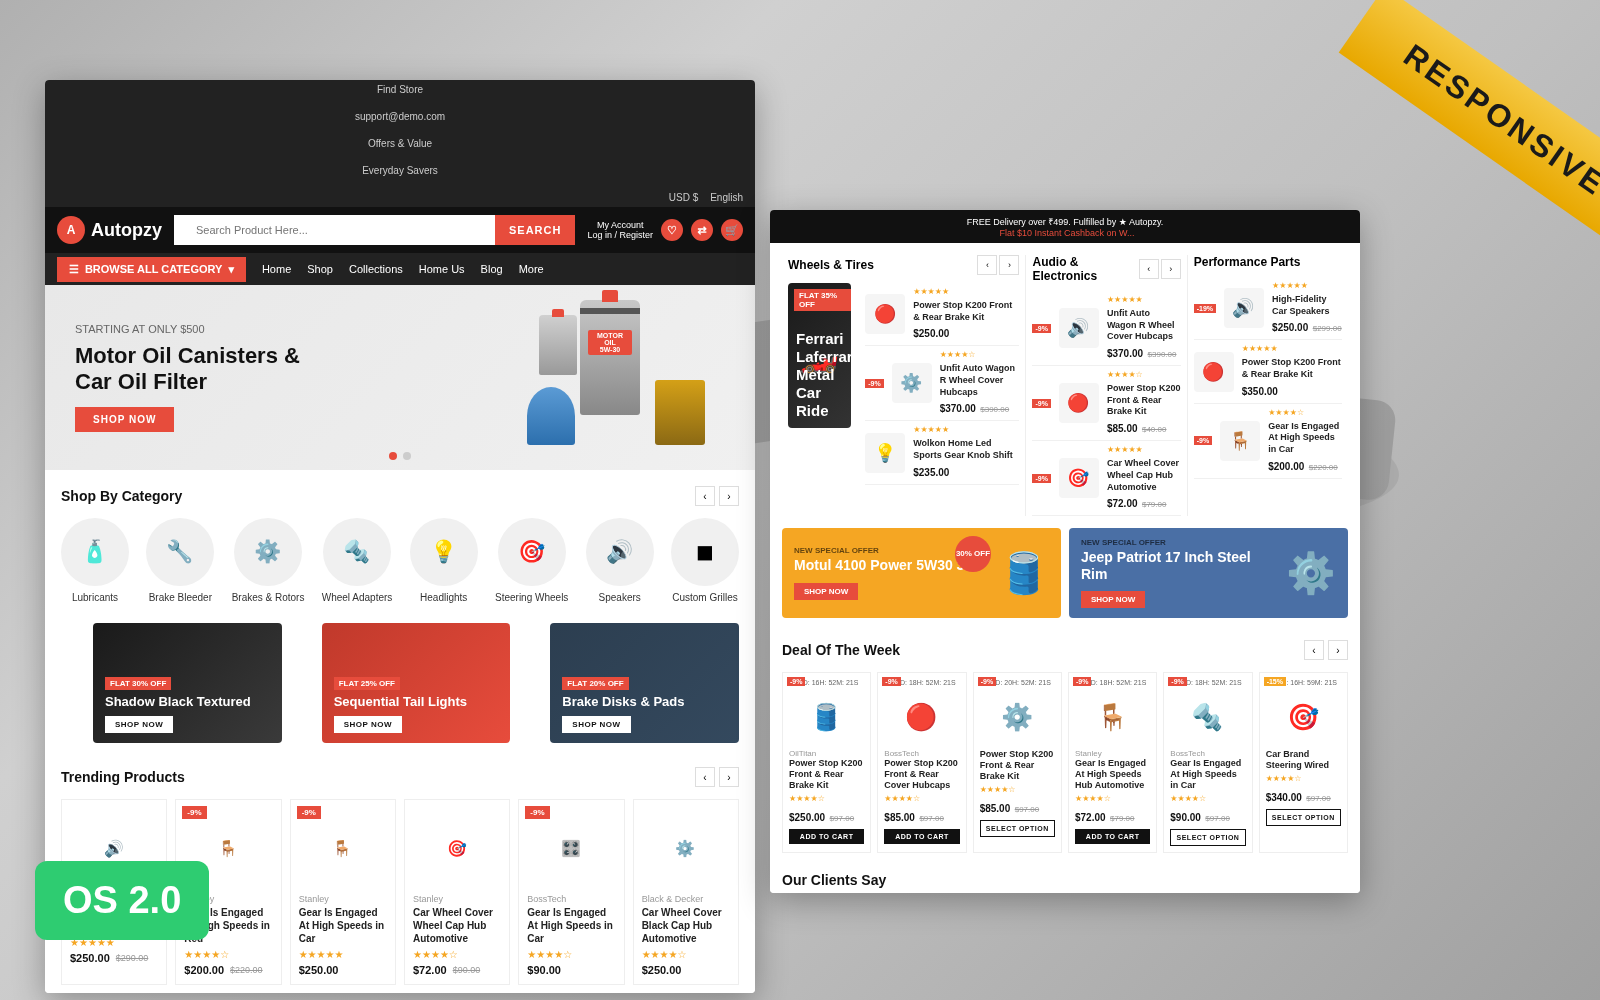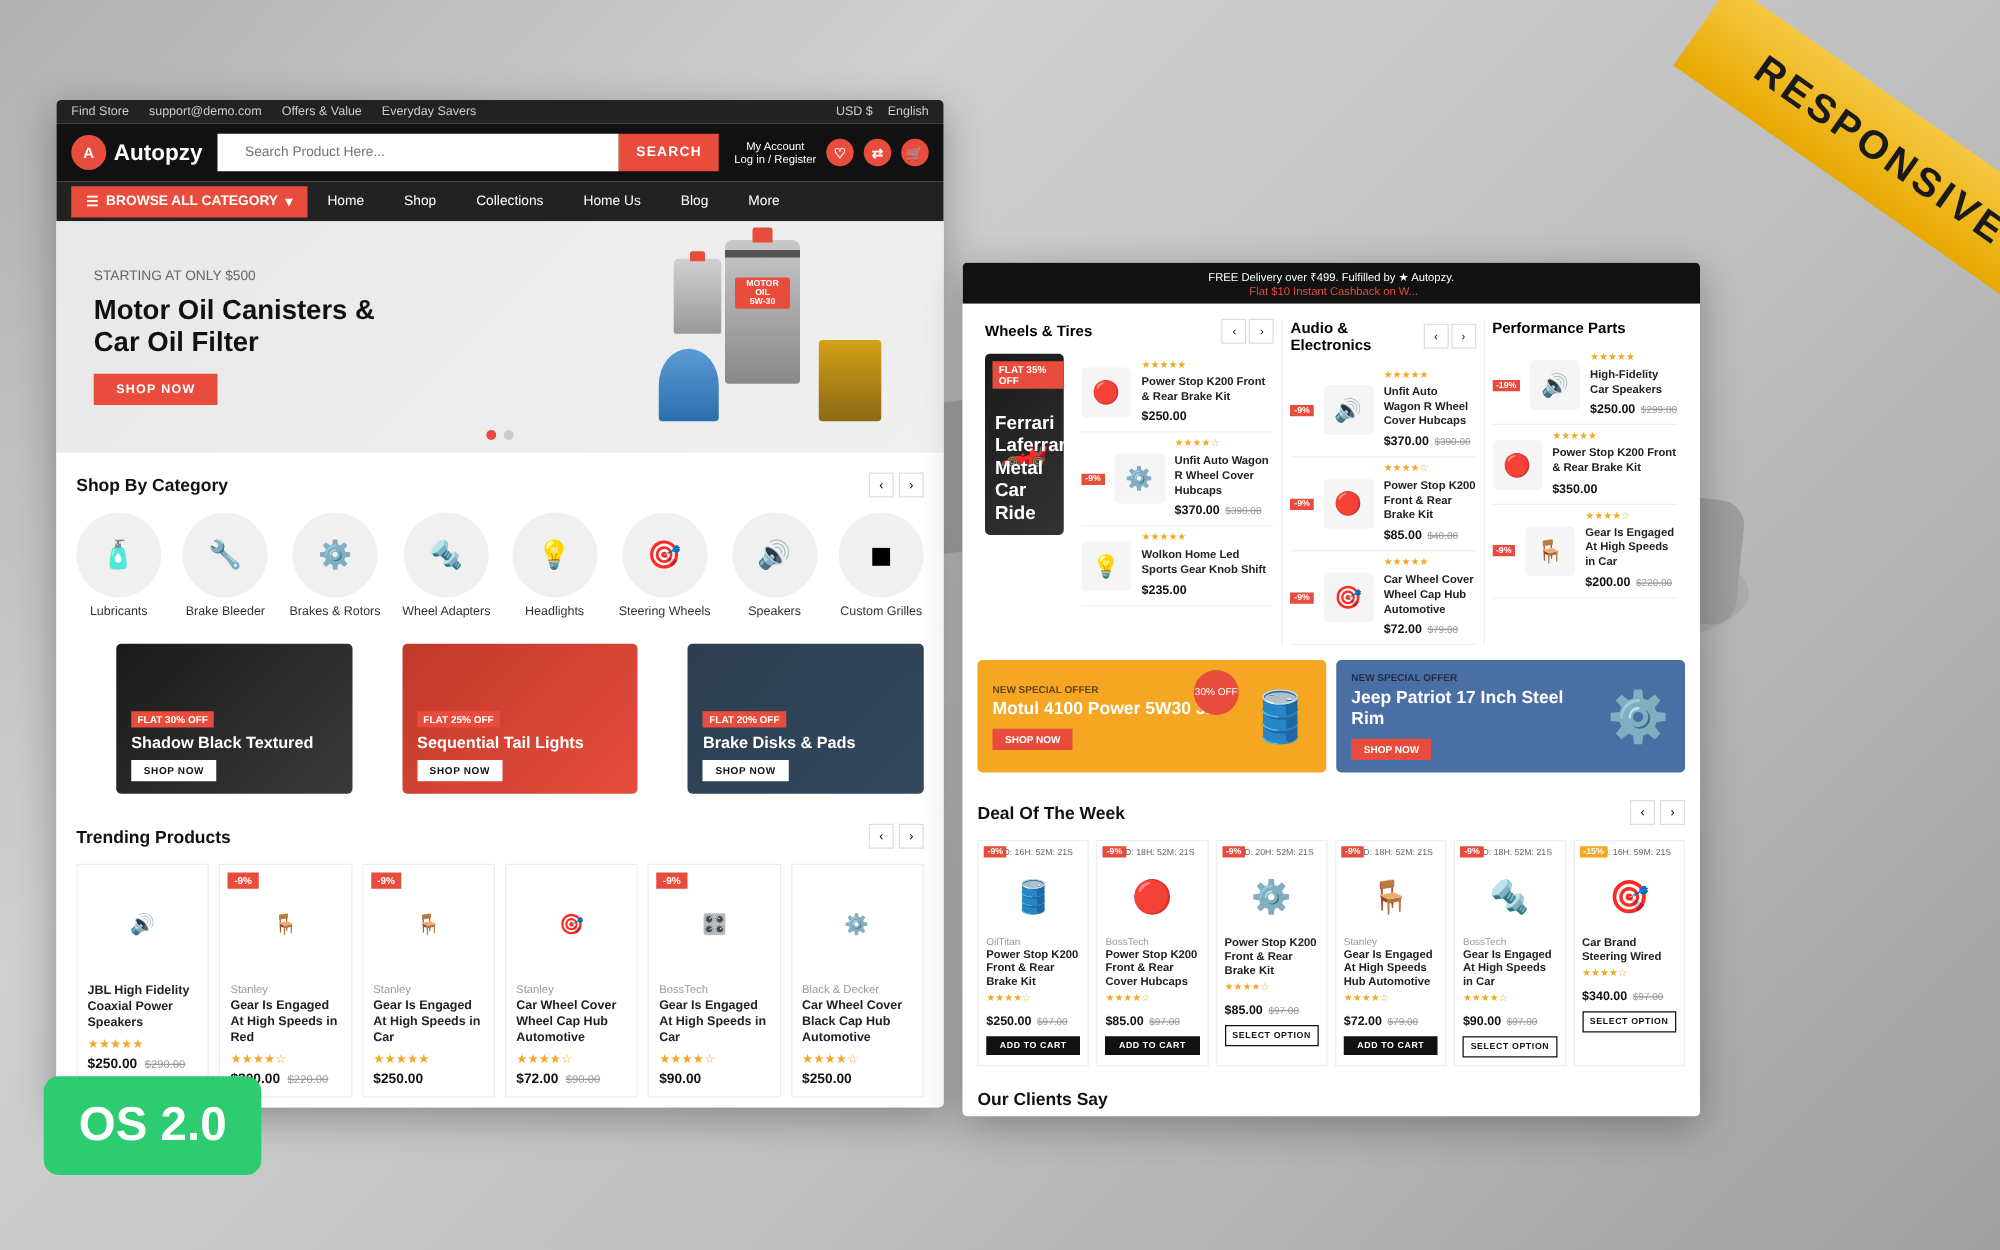--- a/index.html
+++ b/index.html
@@ -55,20 +55,21 @@
 
     
     .top-bar {
       background: #222;
       color: #ccc;
       font-size: 10px;
       padding: 4px 12px;
       display: flex;
       gap: 16px;
       align-items: center;
+      flex-direction: column;
     }
     .top-bar-right {
       margin-left: auto;
       display: flex;
       gap: 12px;
     }
 
     .header {
       background: #111;
       padding: 8px 12px;
@@ -141,21 +142,21 @@
       font-size: 11px;
       font-weight: 700;
       padding: 6px 12px;
       display: flex;
       align-items: center;
       gap: 6px;
       cursor: pointer;
     }
     .nav-links {
       display: flex;
-      gap: 32px;
+      gap: 16px;
       margin-left: 12px;
     }
     .nav-link {
       color: white;
       font-size: 11px;
       cursor: pointer;
     }
 
     
     .hero {
@@ -551,21 +552,21 @@
       right: 70px;
       width: 36px; height: 36px;
       border-radius: 50%;
       background: #e74c3c;
       color: white;
       display: flex;
       flex-direction: column;
       align-items: center;
       justify-content: center;
       font-size: 8px;
-      font-weight: 400;
+      font-weight: 700;
       line-height: 1.1;
     }
 
     
     .deal-section {
       padding: 10px 12px;
       background: white;
     }
     .deal-products {
       display: flex;

